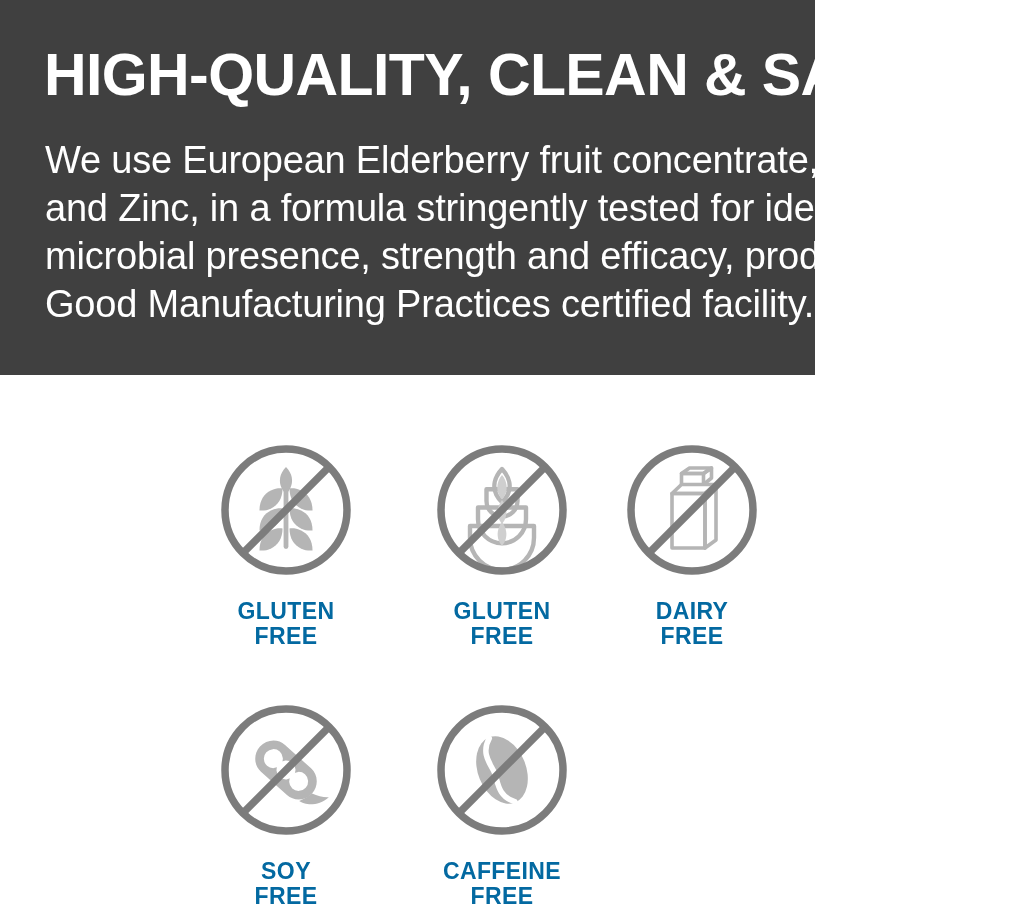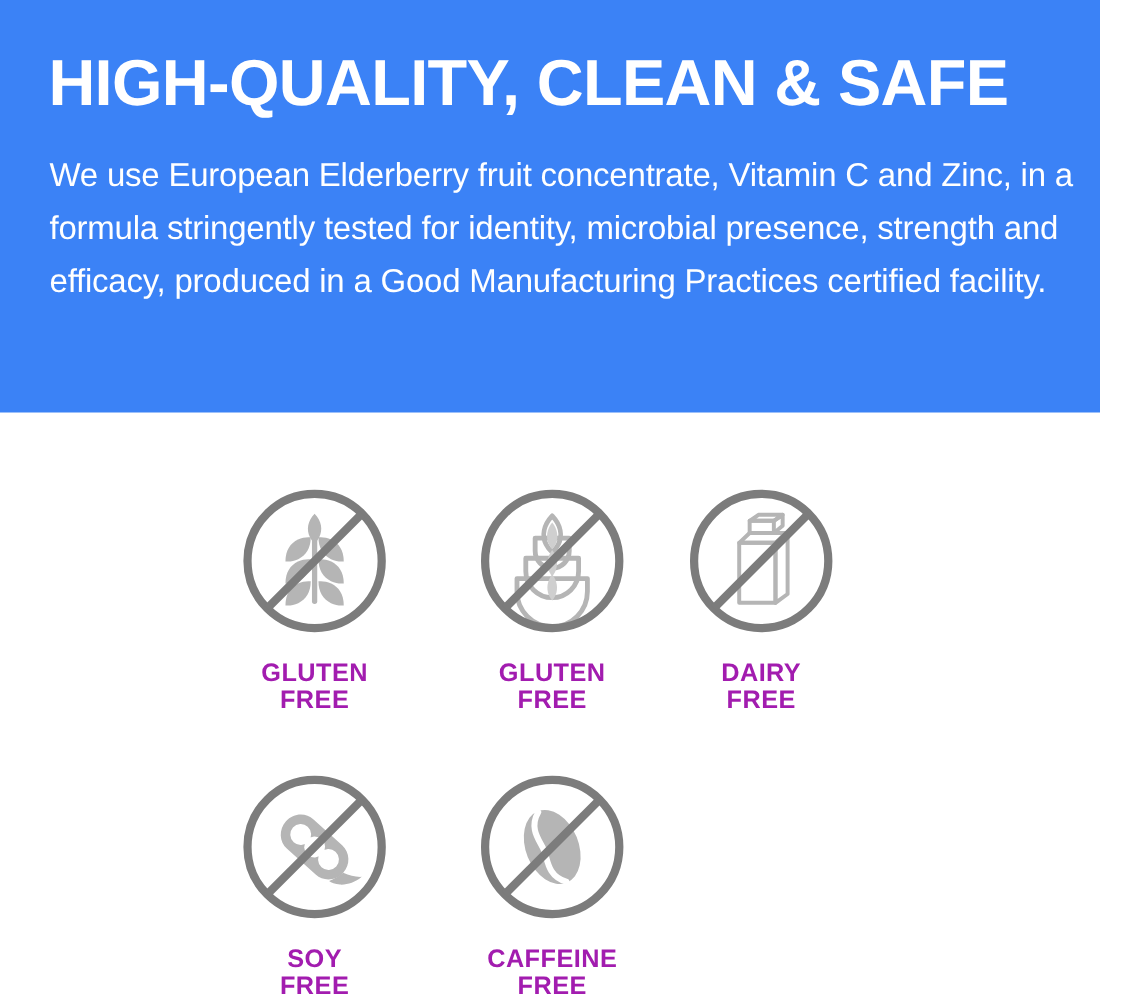--- a/index.html
+++ b/index.html
@@ -20,23 +20,23 @@
     width: 1024px;
     height: 912px;
     background: #ffffff;
   }
 
   
   .hero {
     position: absolute;
     left: 0;
     top: 0;
-    width: 1000px;
+    width: 815px;
     height: 375px;
-    background: #3b82f6;
+    background: #404040;
     box-sizing: border-box;
     padding: 0 45px;
     text-decoration: underline;
   }
 
   .hero-title {
     position: absolute;
     left: 44px;
     top: 44px;
     margin: 0;
@@ -51,21 +51,21 @@
 
   .hero-body {
     position: absolute;
     left: 45px;
     top: 136px;
     width: 960px;
     margin: 0;
     color: #ffffff;
     font-family: "Liberation Sans", sans-serif;
     font-weight: 400;
-    font-size: 30px;
+    font-size: 38px;
     line-height: 48px;
     letter-spacing: -0.2px;
   }
 
   
   .badges {
     position: absolute;
     left: 0;
     top: 375px;
     width: 1024px;
@@ -87,21 +87,21 @@
 
   .badge-icon-wrap svg {
     display: block;
     width: 134px;
     height: 134px;
   }
 
   .badge-label {
     margin: 0;
     padding-top: 22px;
-    color: #a21caf;
+    color: #0369a1;
     font-family: "Liberation Sans", sans-serif;
     font-weight: bold;
     font-size: 23px;
     line-height: 25px;
     letter-spacing: 0.4px;
     white-space: pre-line;
   }
 
   
   .r1 { top: 68px; }

